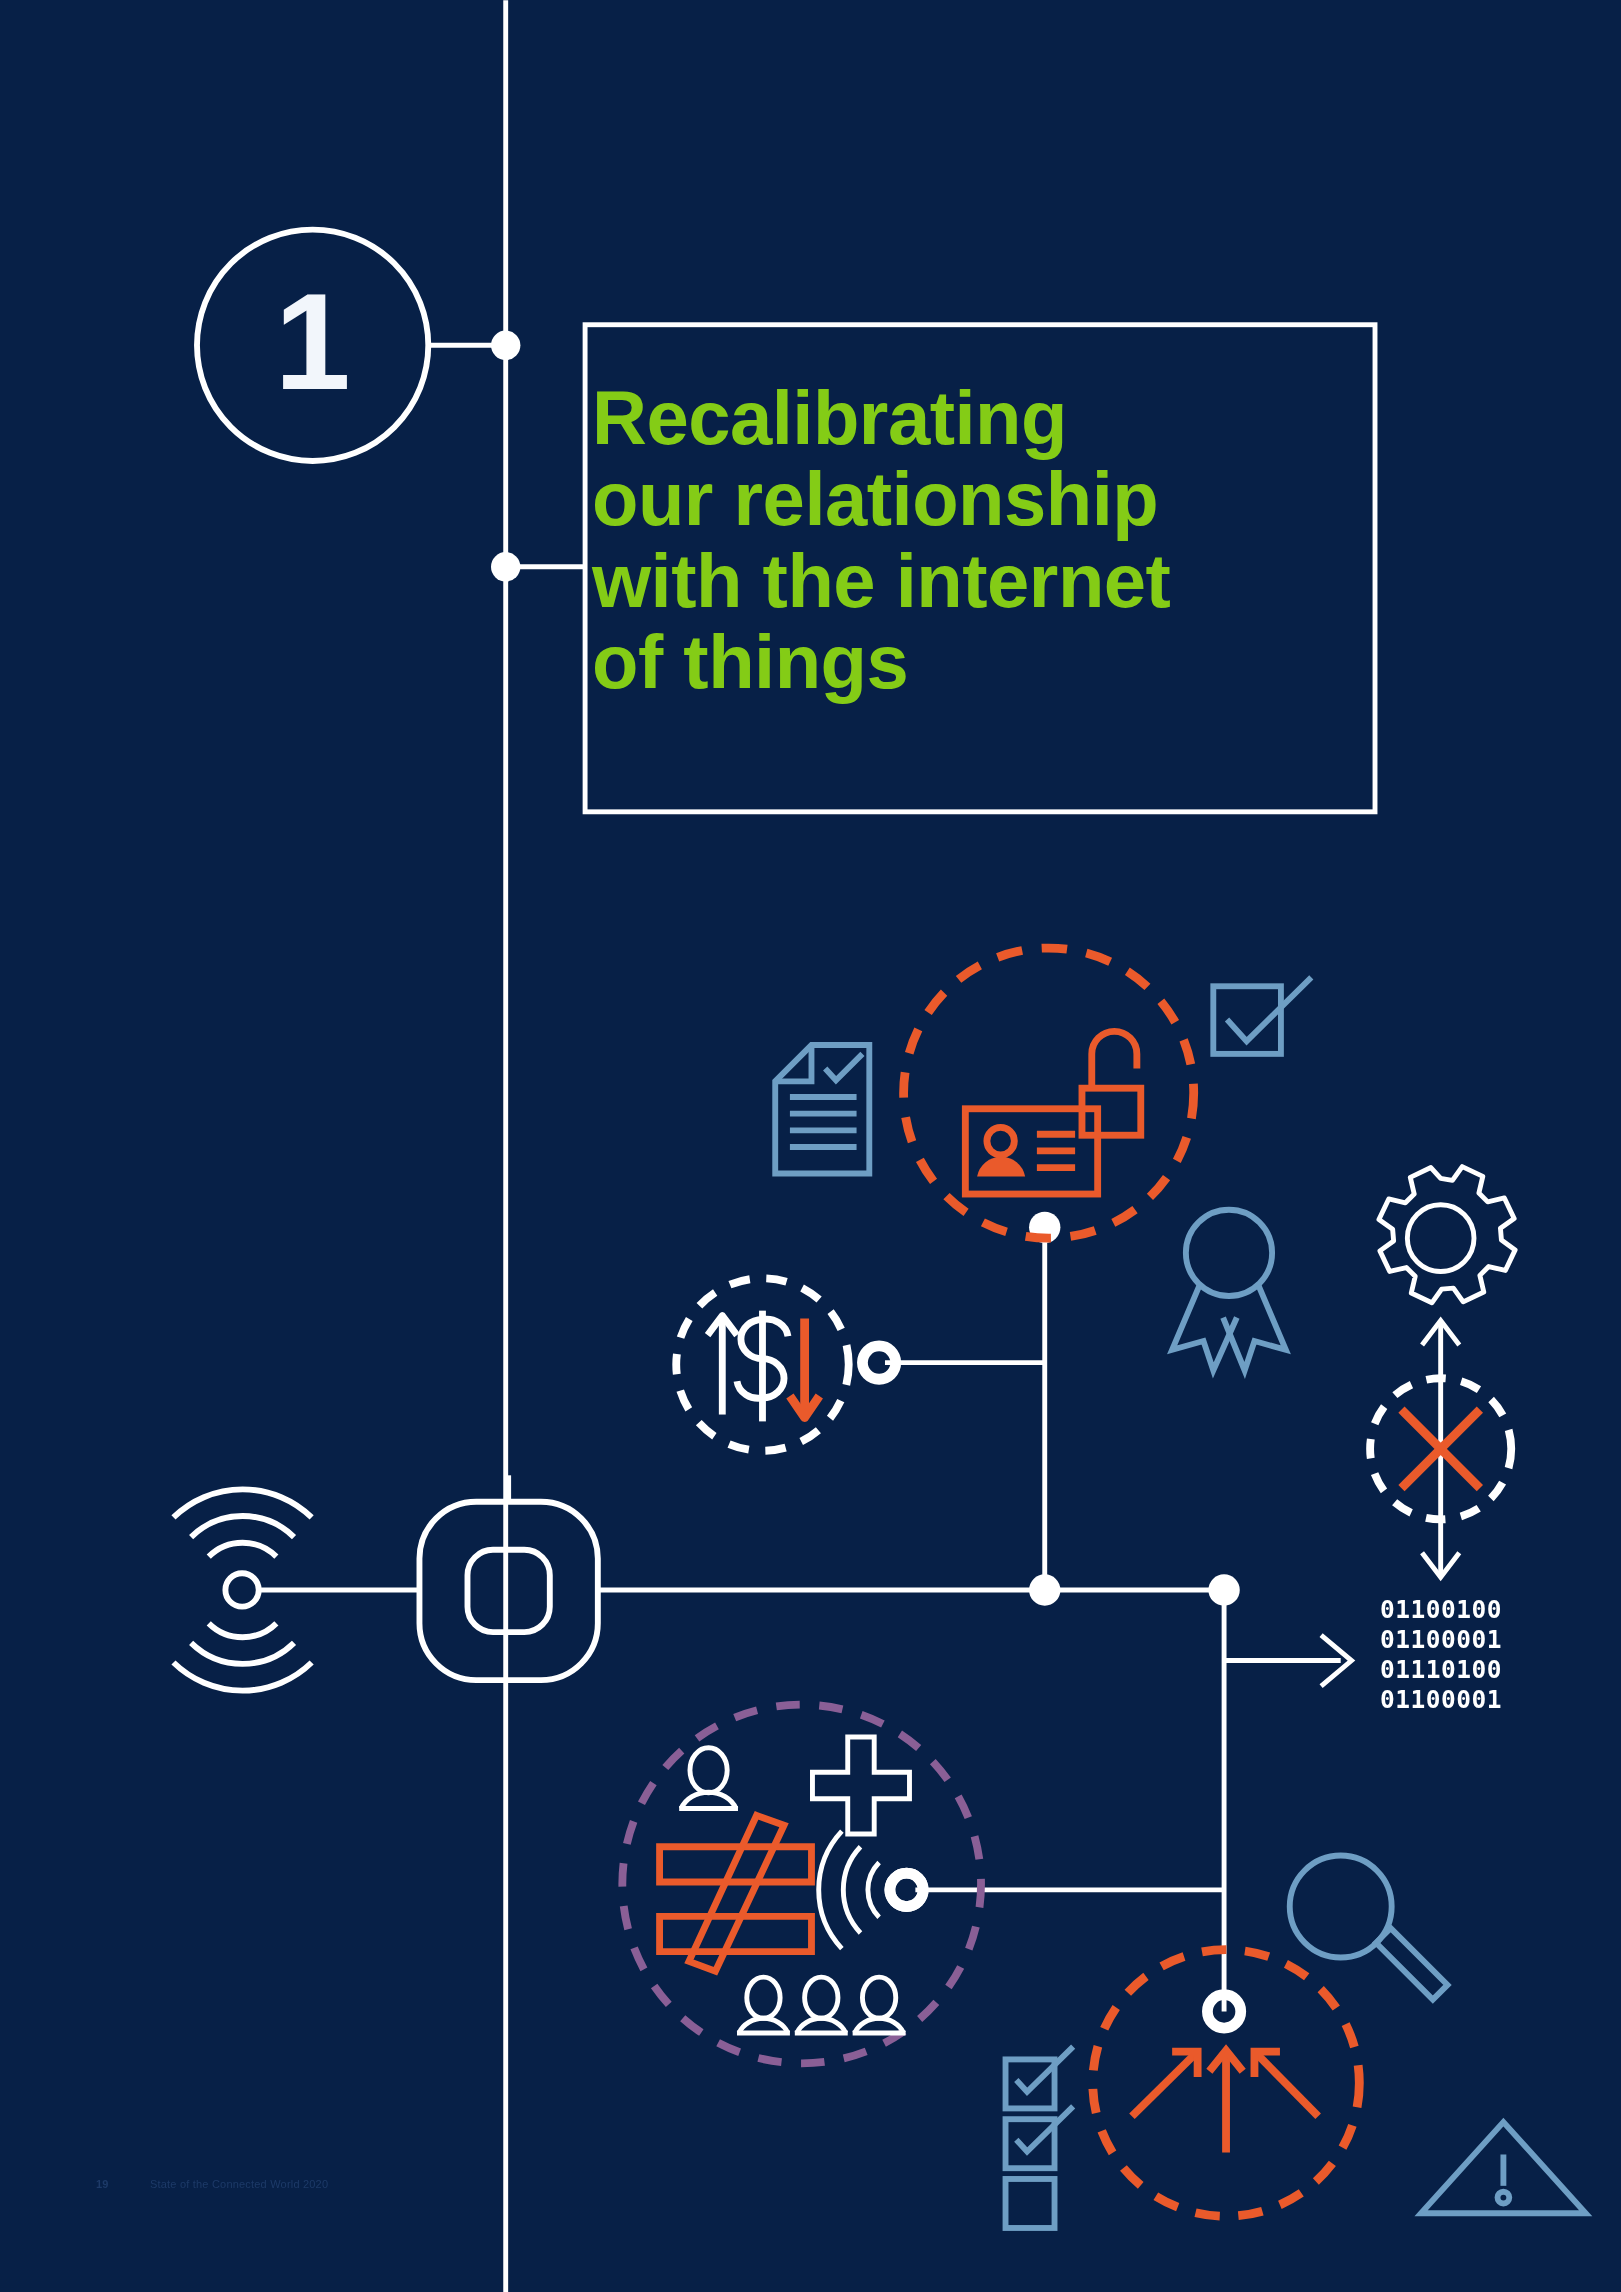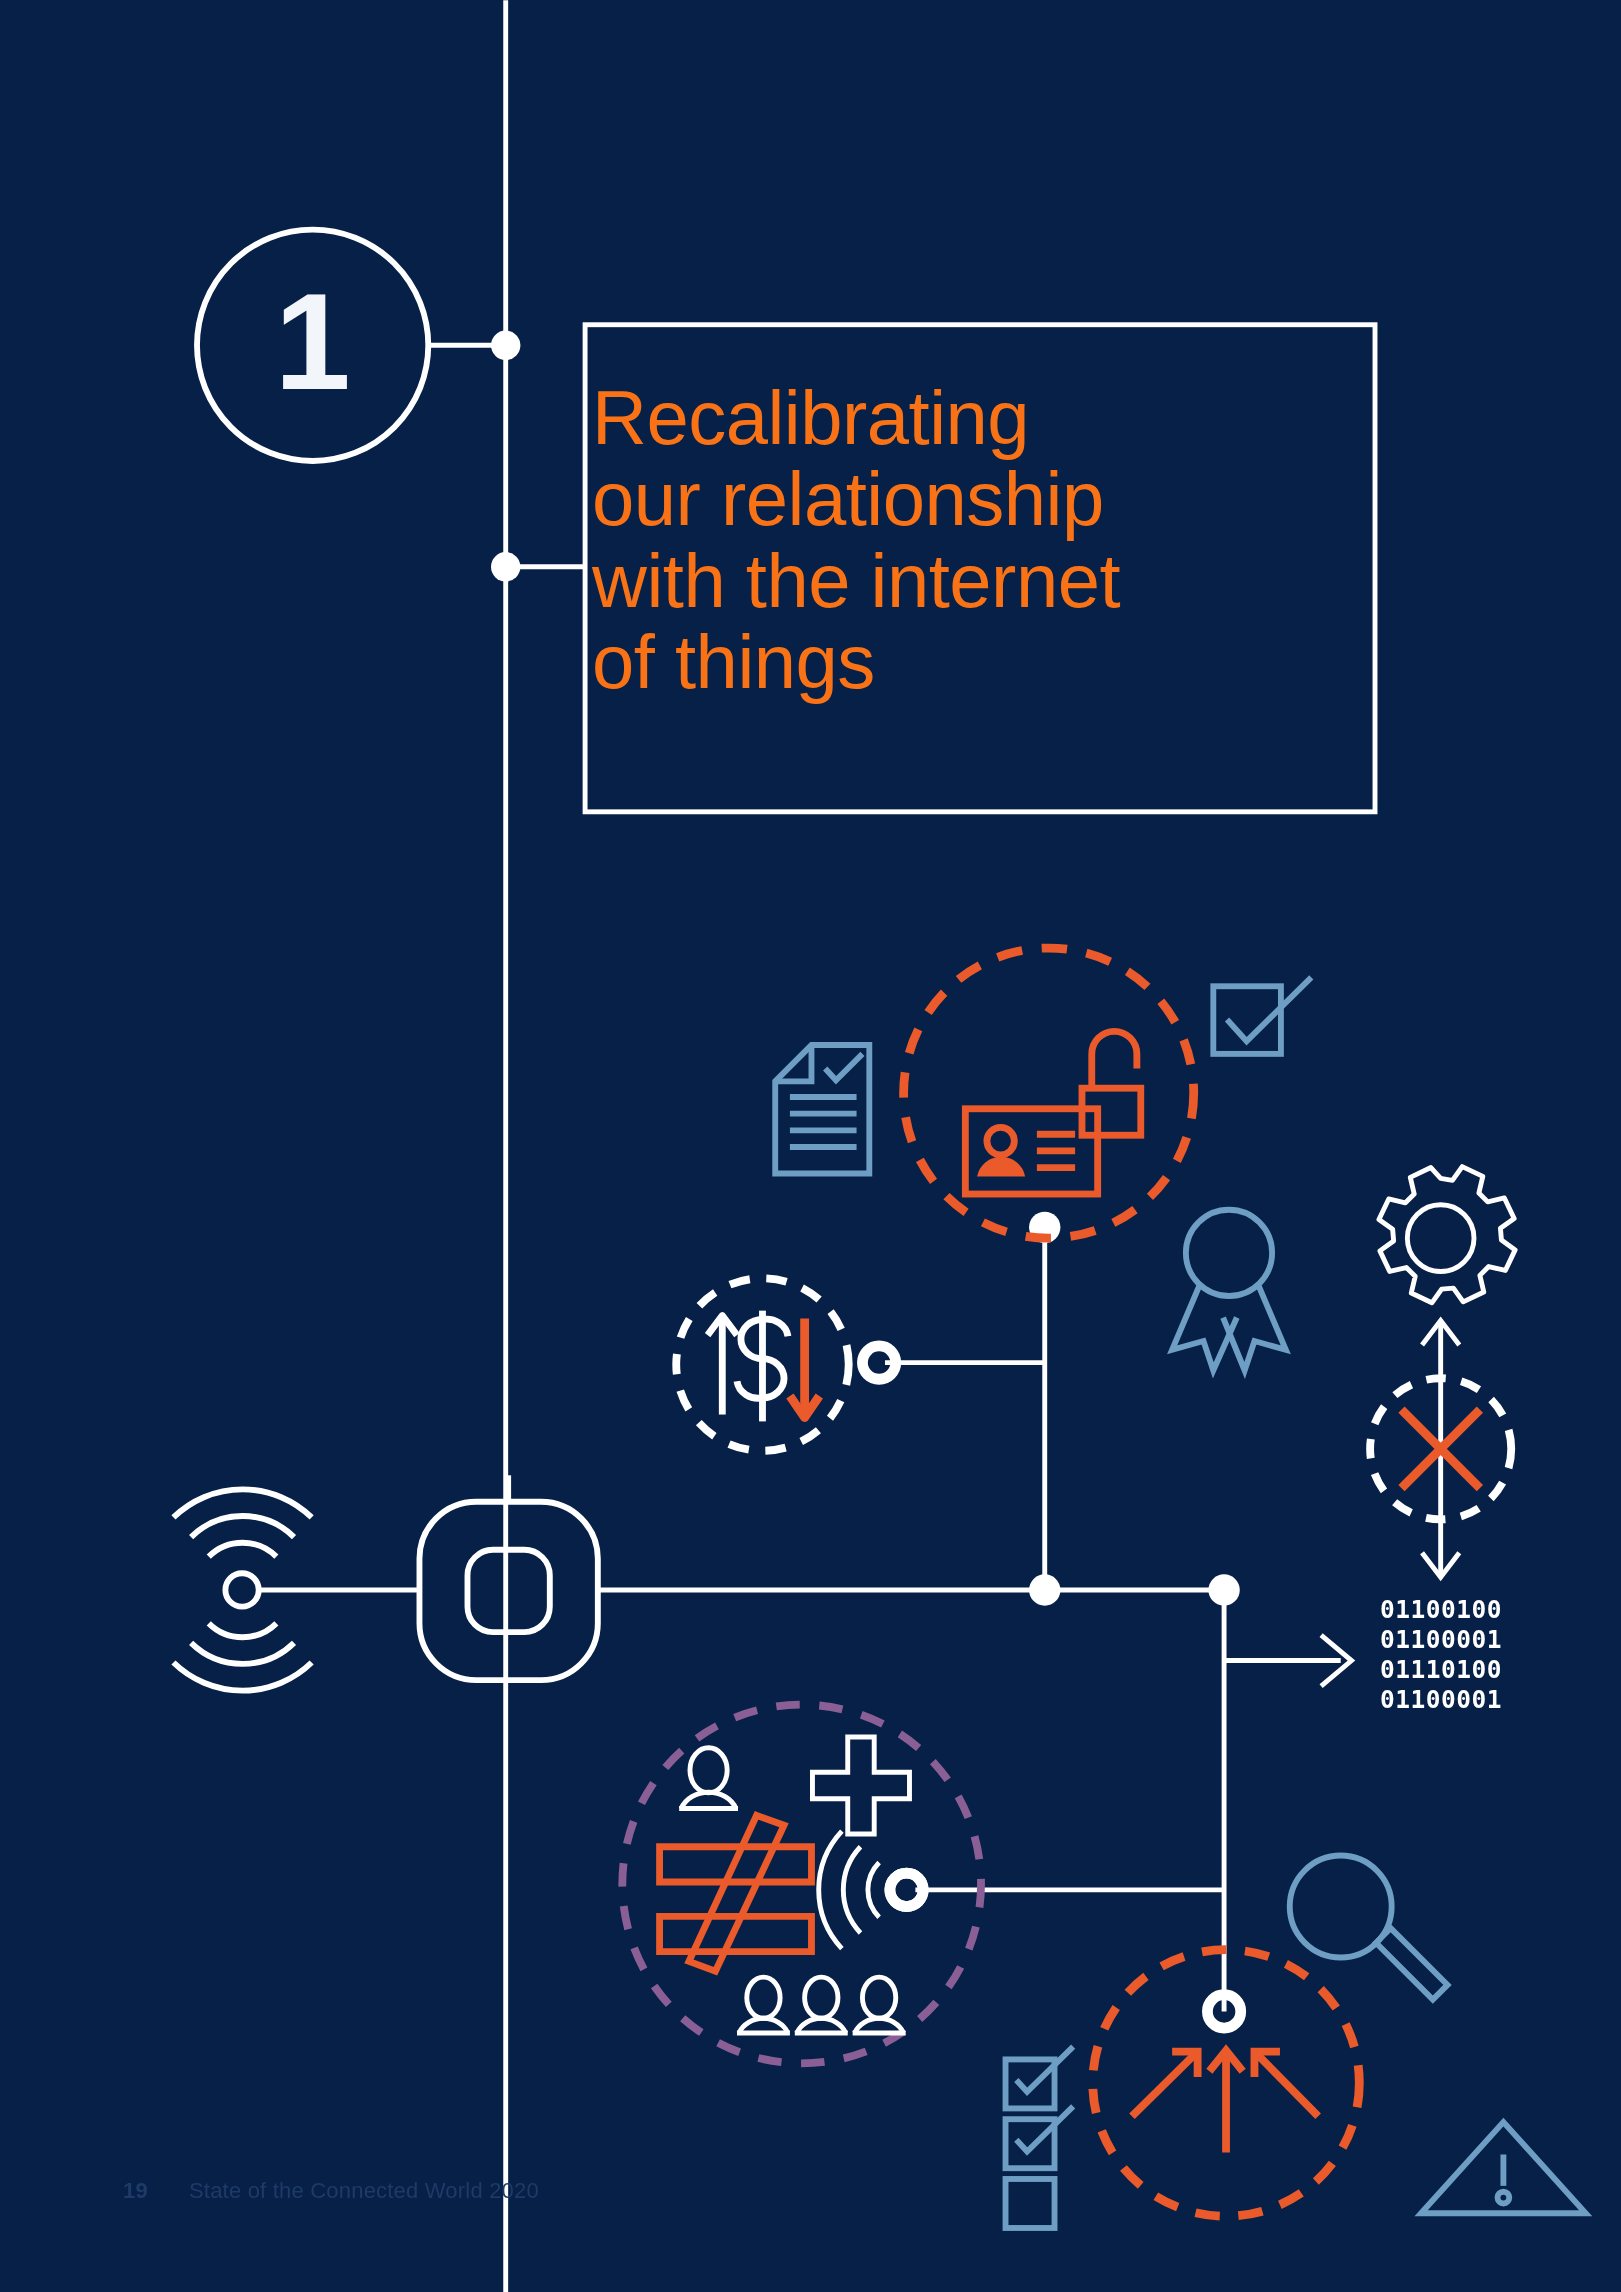--- a/index.html
+++ b/index.html
@@ -8,49 +8,48 @@
     position:relative;
     width:1621px;height:2293px;
     background:#072047;
     overflow:hidden;
   }
   .svg-layer{position:absolute;inset:0;width:1621px;height:2293px;}
   .chapter-title{
     position:absolute;
     left:592px;top:377px;
     width:745px;
-    color:#f97316;
+    color:#84cc16;
     font-size:76px;
     line-height:1.07;
-    font-weight:400;
+    font-weight:700;
     letter-spacing:-0.5px;
     white-space:pre-line;
   }
   .binary-block{
     position:absolute;
     left:1380px;top:1595px;
     color:#ffffff;
     font-family:"DejaVu Sans Mono","Liberation Mono",monospace;
     font-size:24.5px;
     font-weight:700;
     line-height:1.22;
     letter-spacing:0.5px;
     white-space:pre-line;
     text-align:center;
   }
   .footer{
     position:absolute;
     left:96px;top:2178px;
     display:flex;
     align-items:baseline;
-    gap:12px;
-    font-size:22px;
+    gap:0px;
+    font-size:11px;
     color:#1d3a68;
     letter-spacing:0.2px;
-    margin-left:27px;
   }
   .footer .pageno{width:54px;display:inline-block;font-weight:700;}
   .footer .doc{display:inline-block;text-align:right;}
 </style>
 </head>
 <body>
 
 <div class="page">
 
   <svg class="svg-layer" viewBox="0 0 1654 2339">

